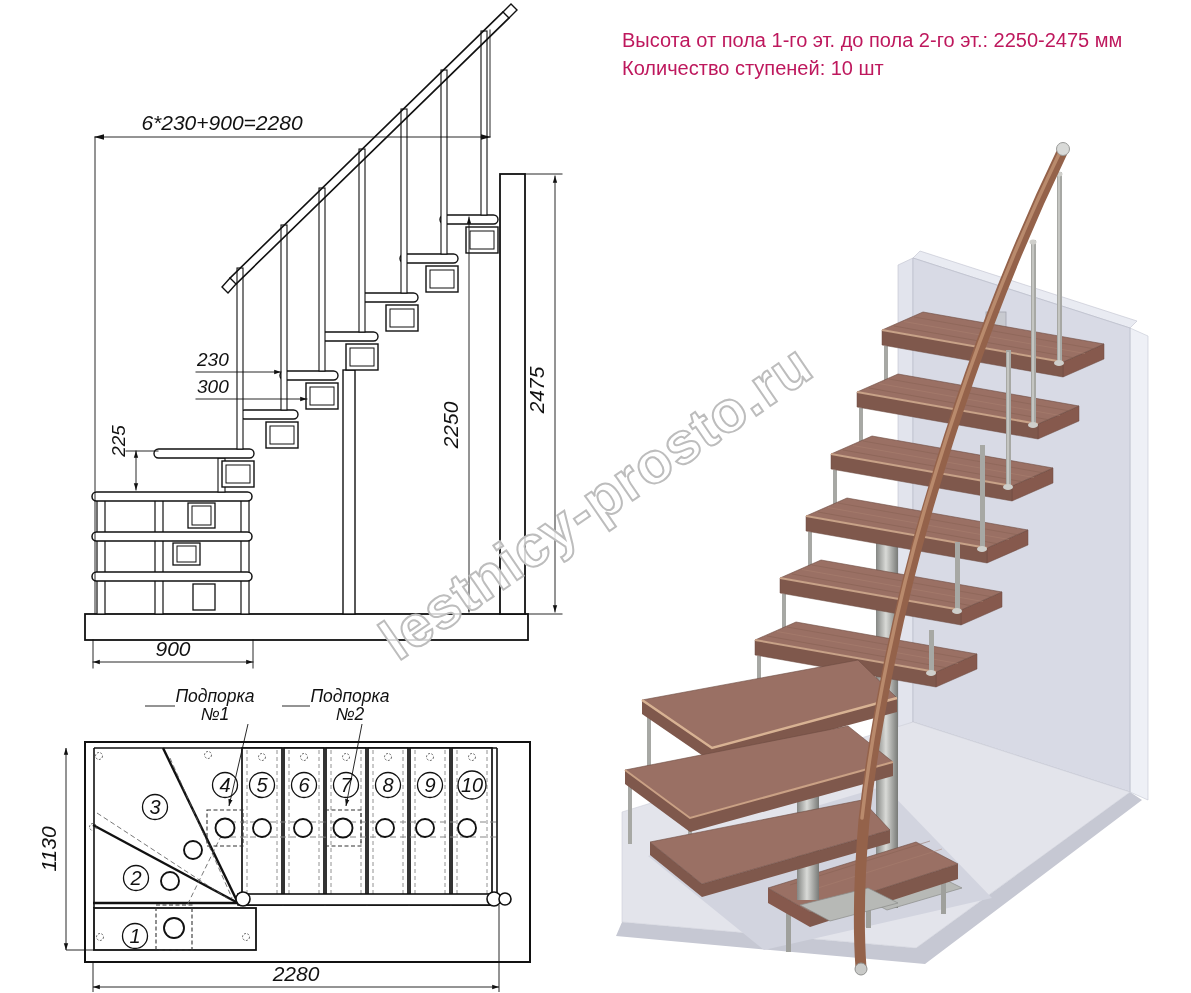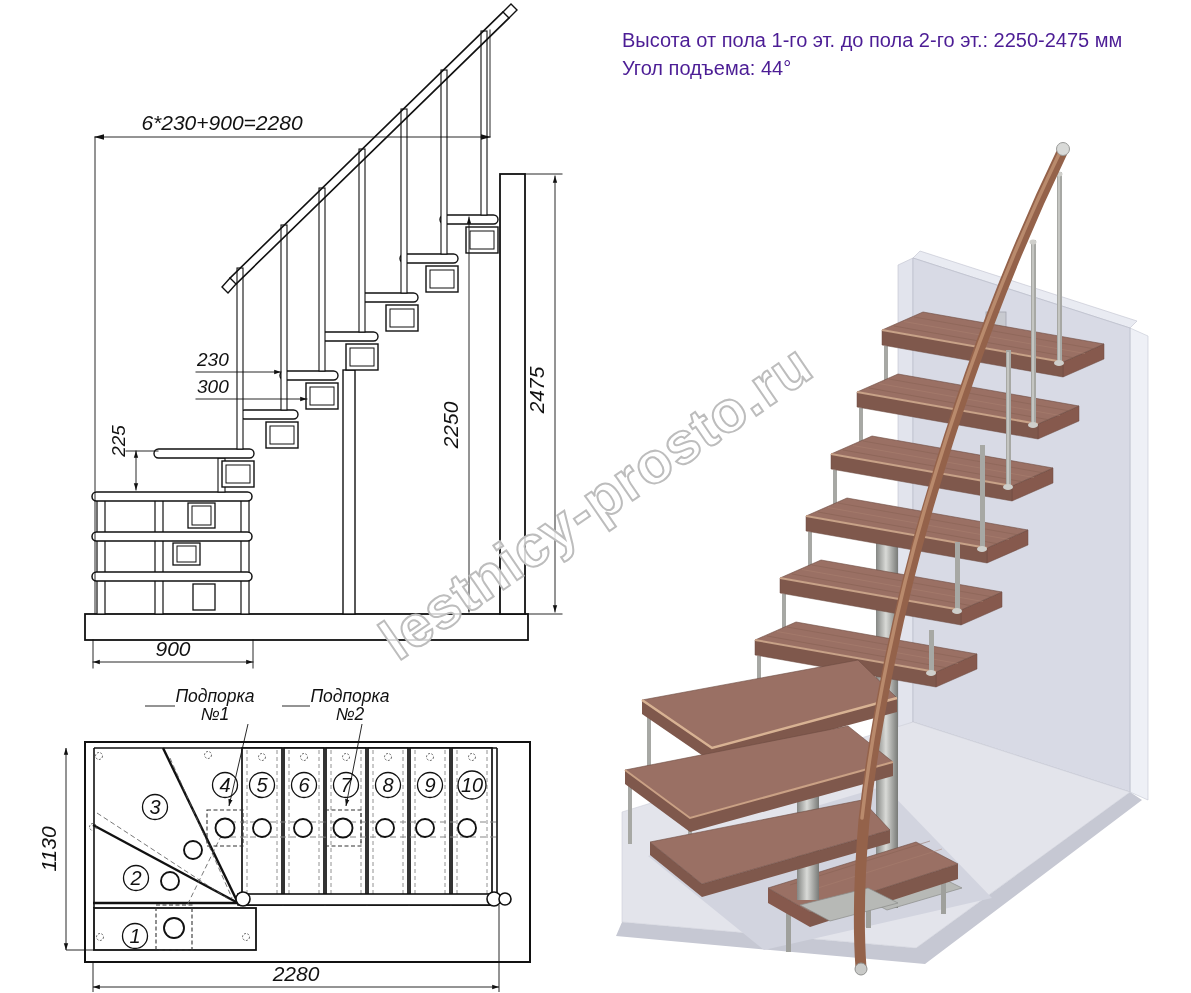--- a/index.html
+++ b/index.html
@@ -1,20 +1,20 @@
 <!DOCTYPE html>
 <html><head>
 <meta charset="utf-8">
 <style>
   html,body{margin:0;padding:0;}
   body{width:1191px;height:993px;background:#fff;position:relative;overflow:hidden;
        font-family:"Liberation Sans", sans-serif;}
   .stage{position:absolute;left:0;top:0;width:1191px;height:993px;}
   svg{position:absolute;left:0;top:0;}
-  .specs{position:absolute;left:622px;top:27px;width:560px;color:#4c1d95;
+  .specs{position:absolute;left:622px;top:27px;width:560px;color:#be185d;
          font-size:20px;line-height:27.5px;white-space:nowrap;}
   .cad-dim{font-style:italic;fill:#111;}
   .wm-svg{pointer-events:none;}
 </style>
 </head>
 <body>
 
 <div class="stage">
 
 <svg width="1191" height="993" viewBox="0 0 1191 993">
@@ -335,20 +335,20 @@
       <path d="M1063,150 C1010,260 965,380 930,500 C900,600 875,720 864,820 C858,890 859,940 861,968" stroke="#94624a" stroke-width="11" stroke-linecap="round"></path>
       <path d="M1060,152 C1008,260 963,380 928,498 C898,598 873,718 862,818" stroke="#b98a6c" stroke-width="3.5" stroke-linecap="round"></path>
       <circle cx="1063" cy="149" r="6.5" fill="#d9dad8" stroke="#9a9b99" stroke-width="1"></circle>
       <circle cx="861" cy="969" r="6" fill="#c9cac8" stroke="#919290" stroke-width="1"></circle>
     </g>
   </g>
 </svg>
 
 <div class="specs">
   <div>Высота от пола 1-го эт. до пола 2-го эт.: 2250-2475 мм</div>
-  <div>Угол подъема: 44°</div>
+  <div>Количество ступеней: 10 шт</div>
 </div>
 
 <svg class="wm-svg" width="1191" height="993" viewBox="0 0 1191 993">
   <text transform="translate(398,662) rotate(-34.5)" font-family="Liberation Sans, sans-serif" font-size="58" font-weight="bold" letter-spacing="1" fill="#ffffff" fill-opacity="0.82" stroke="#bdbdbd" stroke-width="2">lestnicy-prosto.ru</text>
 </svg>
 
 </div>
 
 </body></html>

